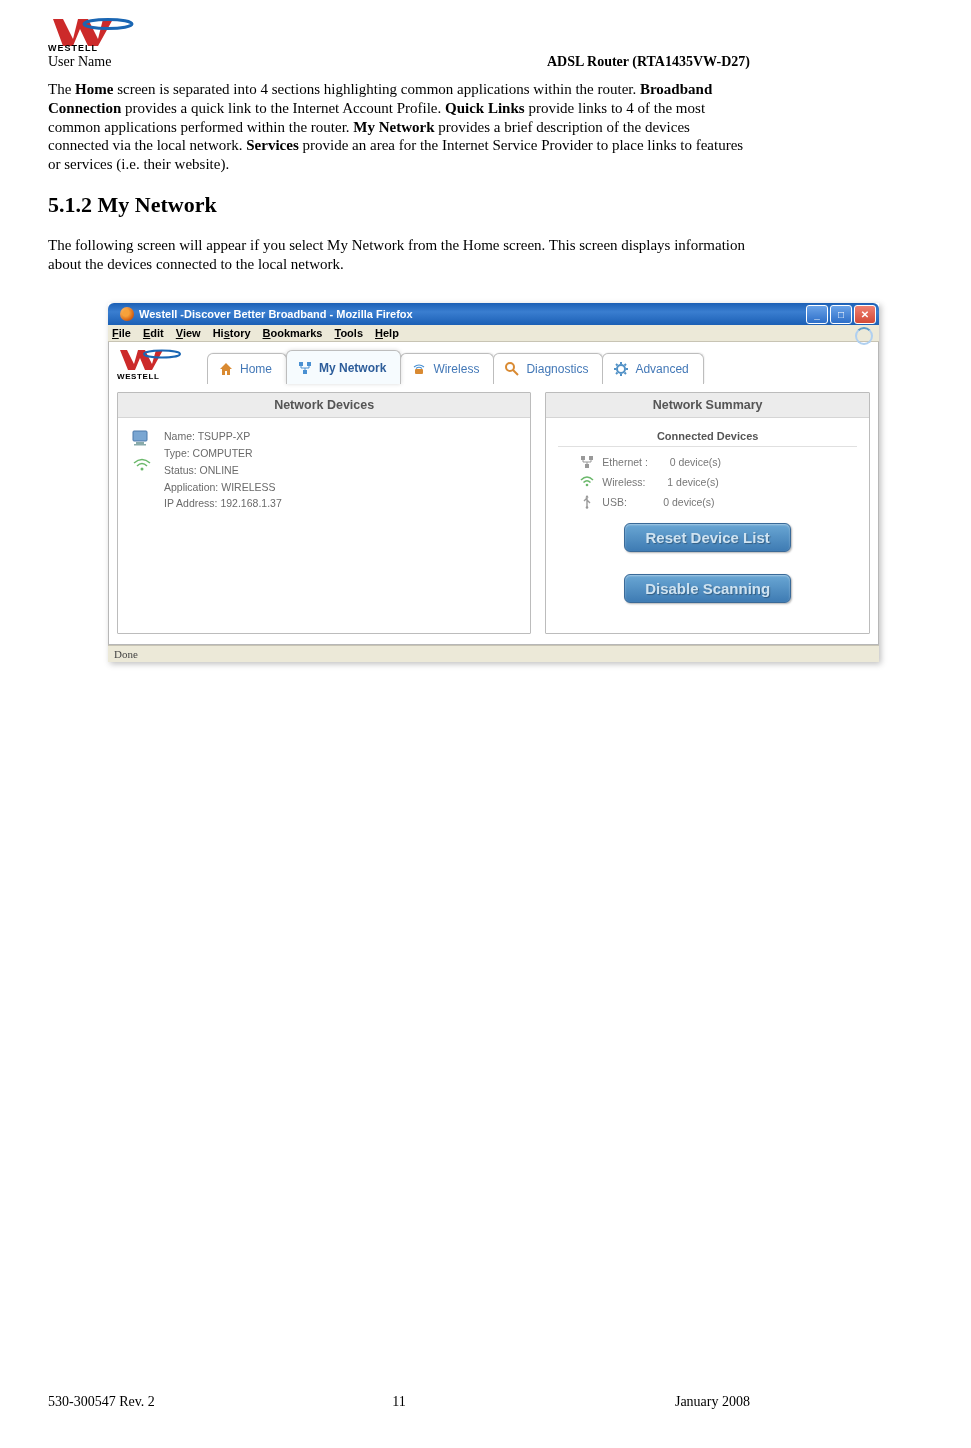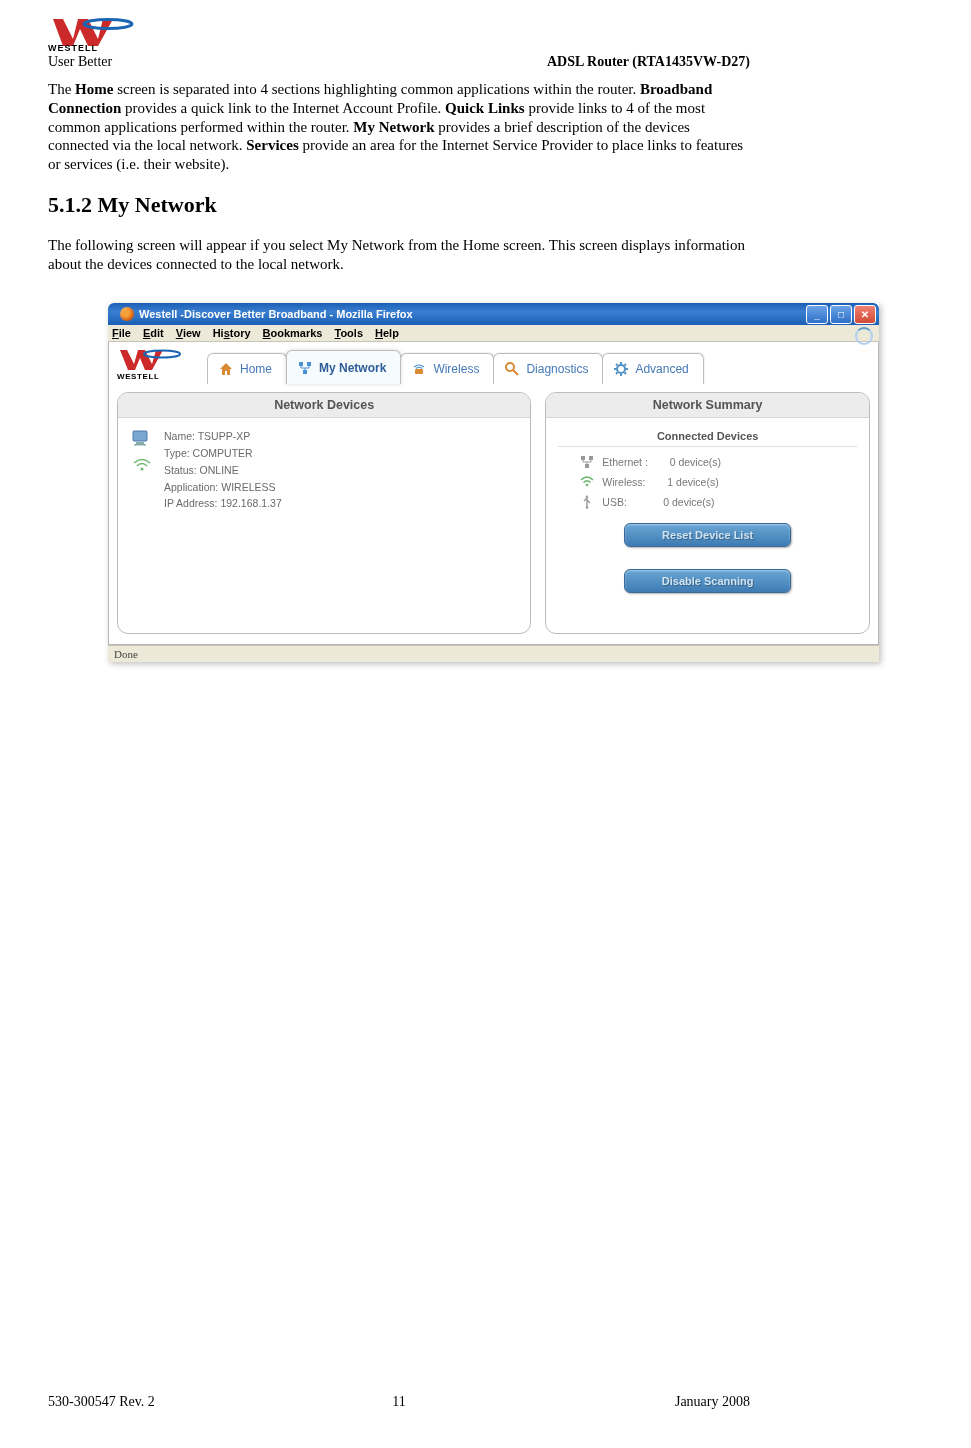--- a/index.html
+++ b/index.html
@@ -129,21 +129,21 @@
     color: #2d5d9a;
     font-weight: bold;
   }
   .tab svg, .tab .ticon { width:16px; height:16px; flex-shrink:0; }
   .panels-row {
     display: flex;
     gap: 14px;
   }
   .panel {
     border: 1.5px solid #bcbcbc;
-    border-radius: 11px;
+    border-radius: 1px;
     background: #fff;
     flex: 1 1 0;
     min-height: 240px;
     overflow: hidden;
   }
   .panel-hd {
     background: #ececec;
     border-bottom: 1px solid #d5d5d5;
     text-align: center;
     font-family: Verdana, sans-serif;
@@ -168,21 +168,21 @@
   .conn-list { padding-left:22px; }
   .conn-row {
     display:flex; align-items:center; gap:8px;
     font-family: Verdana, sans-serif; font-size:10.5px; color:#777;
     margin-bottom:6px;
   }
   .conn-row .cicon { width:14px;height:14px; flex-shrink:0; }
   .btn-blue {
     display:block; width:165px; margin:14px auto 0 auto;
     background: linear-gradient(to bottom,#6aa7d4 0%,#3e7bb3 100%);
-    color:#cfe3f1; font-family: Verdana, sans-serif; font-size:11px; font-weight:bold;
+    color:#cfe3f1; font-family: Verdana, sans-serif; font-size:15px; font-weight:bold;
     border:1px solid #3a6a98; border-radius:6px;
     box-shadow: 1px 1px 2px rgba(0,0,0,0.3), inset 0 1px 2px rgba(255,255,255,0.4);
     padding:5px 0; text-align:center; text-shadow:1px 1px 1px rgba(0,0,0,0.3);
   }
   .statusbar {
     background:#ece9d8;
     border-top:1px solid #c8c4b4;
     padding:2px 6px; font-size:11px; color:#444;font-family:Liberation Serif, serif;
   }
   .footer {
@@ -200,21 +200,21 @@
 
   <div class="logo-area">
     <svg class="logo-svg" width="90" height="36" viewBox="0 0 90 36">
       <path d="M5 3 L15 3 L25 23 L30 3 L40 3 L50 23 L55 3 L65 3 L50 30 L40 30 L32 13 L25 30 L15 30 Z" fill="#cc2a2a"></path>
       <ellipse cx="60" cy="8" rx="24" ry="4.5" fill="none" stroke="#1a66b3" stroke-width="3"></ellipse>
       <text x="0" y="35" font-family="Arial Black, Arial, sans-serif" font-size="9" font-weight="900" fill="#000" letter-spacing="1">WESTELL</text>
     </svg>
   </div>
 
   <div class="hdr-row">
-    <div class="hdr-left">User Better</div>
+    <div class="hdr-left">User Name</div>
     <div class="hdr-right">ADSL Router (RTA1435VW-D27)</div>
   </div>
 
   <div class="para" id="para-html">The <b>Home</b> screen is separated into 4 sections highlighting common applications within the router.  <b>Broadband Connection</b> provides a quick link to the Internet Account Profile.  <b>Quick Links</b> provide links to 4 of the most common applications performed within the router.  <b>My Network</b> provides a brief description of the devices connected via the local network. <b>Services</b> provide an area for the Internet Service Provider to place links to features or services (i.e. their website).</div>
 
   <h2 class="sec">5.1.2 My Network</h2>
 
   <div class="para2">The following screen will appear if you select My Network from the Home screen. This screen displays information about the devices connected to the local network.</div>
 
   <div class="ff-window">

